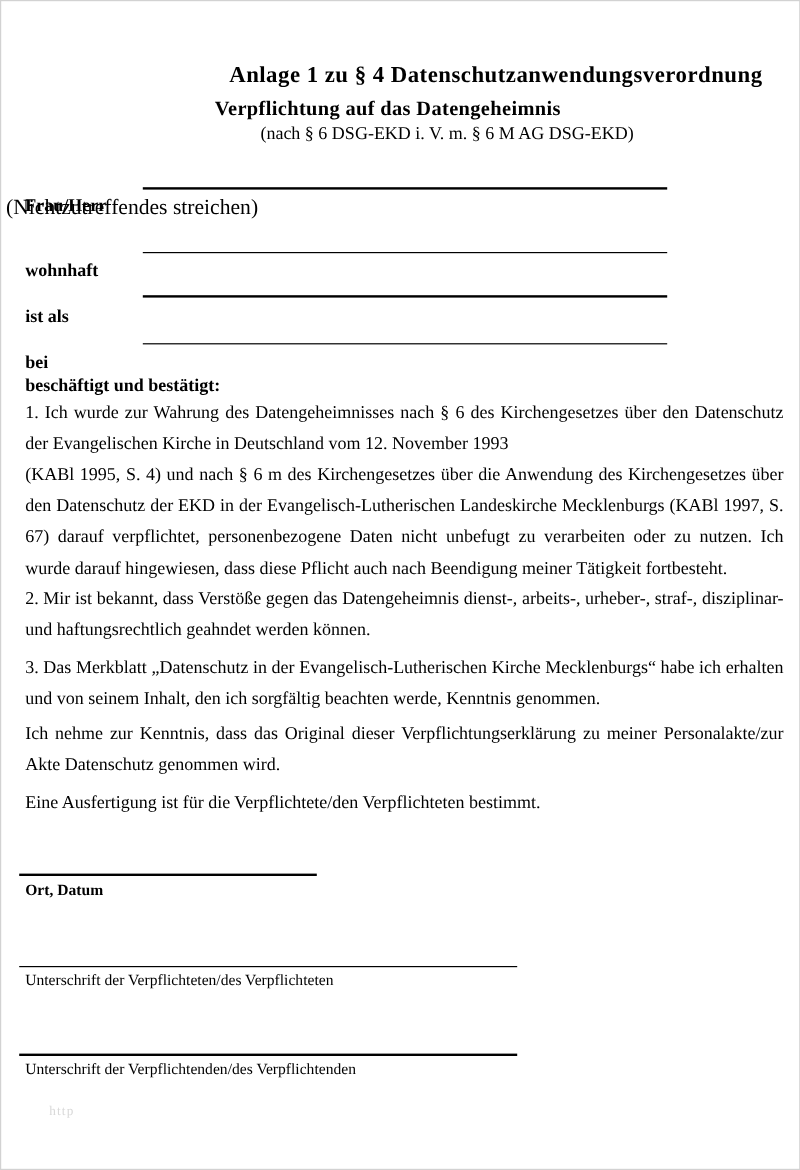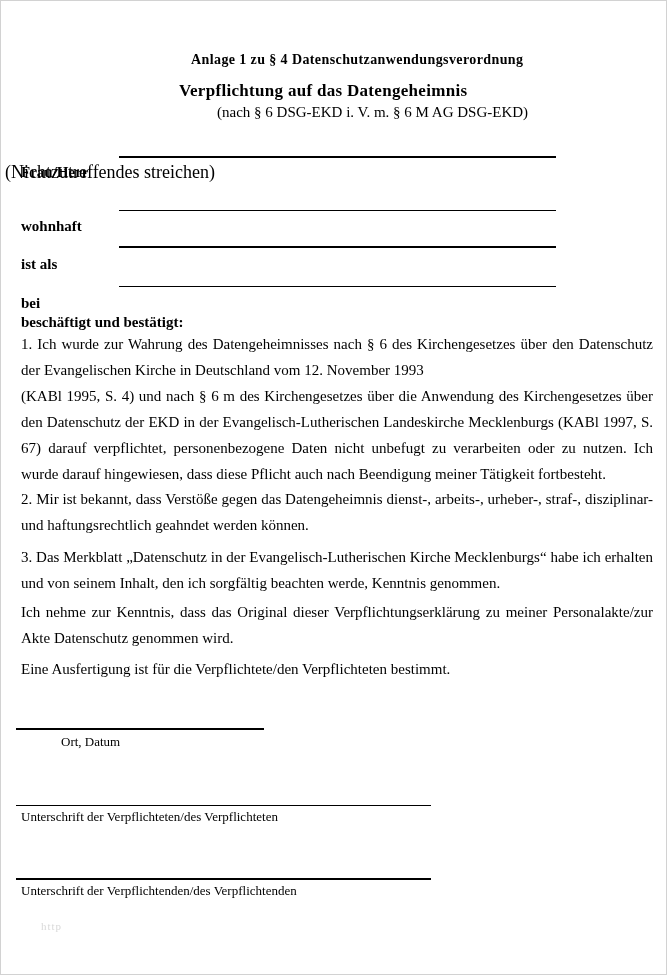--- a/index.html
+++ b/index.html
@@ -6,31 +6,31 @@
   .page{
     position:relative;
     width:665px;height:973px;
     border:1px solid #d2d2d2;
     background:#ffffff;
     color:#000000;
     font-family:"Liberation Serif", serif;
     overflow:hidden;
   }
   .abs{position:absolute;}
-  .title1{left:190px;top:51px;font-size:14px;font-weight:bold;letter-spacing:0.4px;white-space:nowrap;}
+  .title1{left:190px;top:51px;font-size:19px;font-weight:bold;letter-spacing:0.4px;white-space:nowrap;}
   .title2{left:178px;top:80px;font-size:17px;font-weight:bold;letter-spacing:0.3px;white-space:nowrap;}
   .title3{left:216px;top:103px;font-size:15px;white-space:nowrap;}
   .flabel{left:20px;font-size:15px;font-weight:bold;white-space:nowrap;margin-top:24px;}
   .fnote{left:4px;font-size:18px;white-space:nowrap;}
   .fline{left:118px;width:437px;height:0;border-bottom:1px solid #000;}
   .para{left:20px;width:632px;font-size:15px;line-height:26px;text-align:justify;}
   .prewrap{white-space:pre-line;}
   .sigline{left:15px;height:0;border-bottom:1px solid #000;}
   .siglabel{left:20px;font-size:13px;white-space:nowrap;}
-  .bold{font-weight:normal;margin-left:40px;}
+  .bold{font-weight:bold;}
   .thick{border-bottom-width:2px;}
   .wm{left:40px;top:919px;font-size:11px;color:#d9d9d9;font-family:Liberation Serif, serif;letter-spacing:1px;}
 </style>
 </head>
 <body>
 
 <div class="page">
 
   <div class="abs title1">Anlage 1 zu § 4 Datenschutzanwendungsverordnung</div>
   <div class="abs title2">Verpflichtung auf das Datengeheimnis</div>

